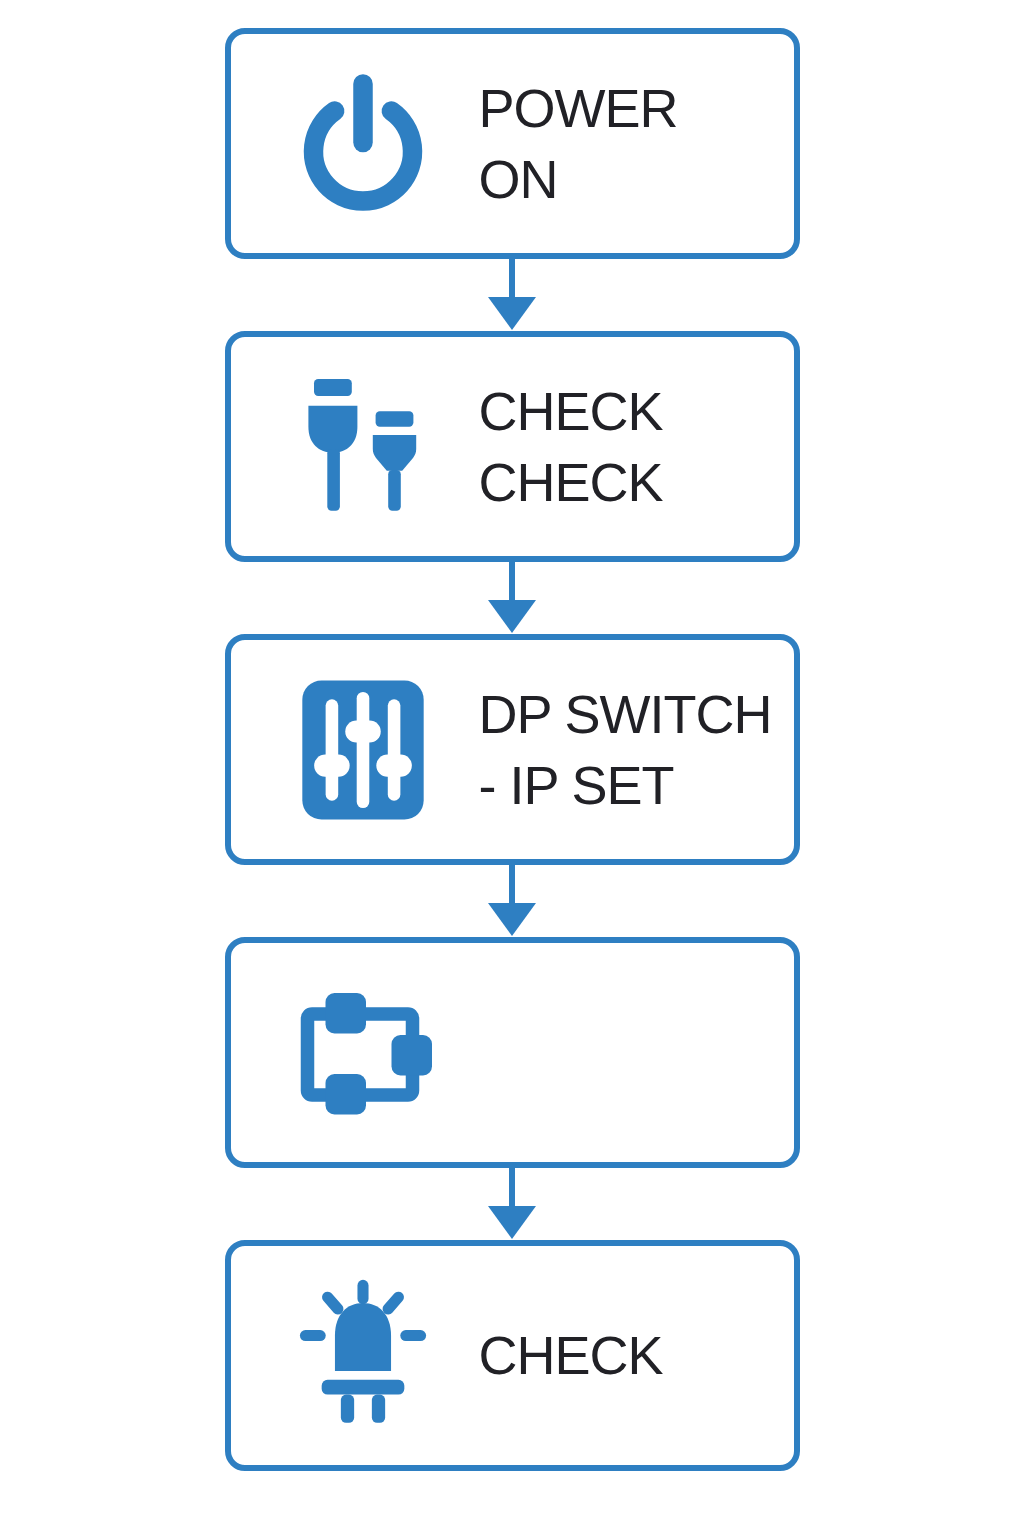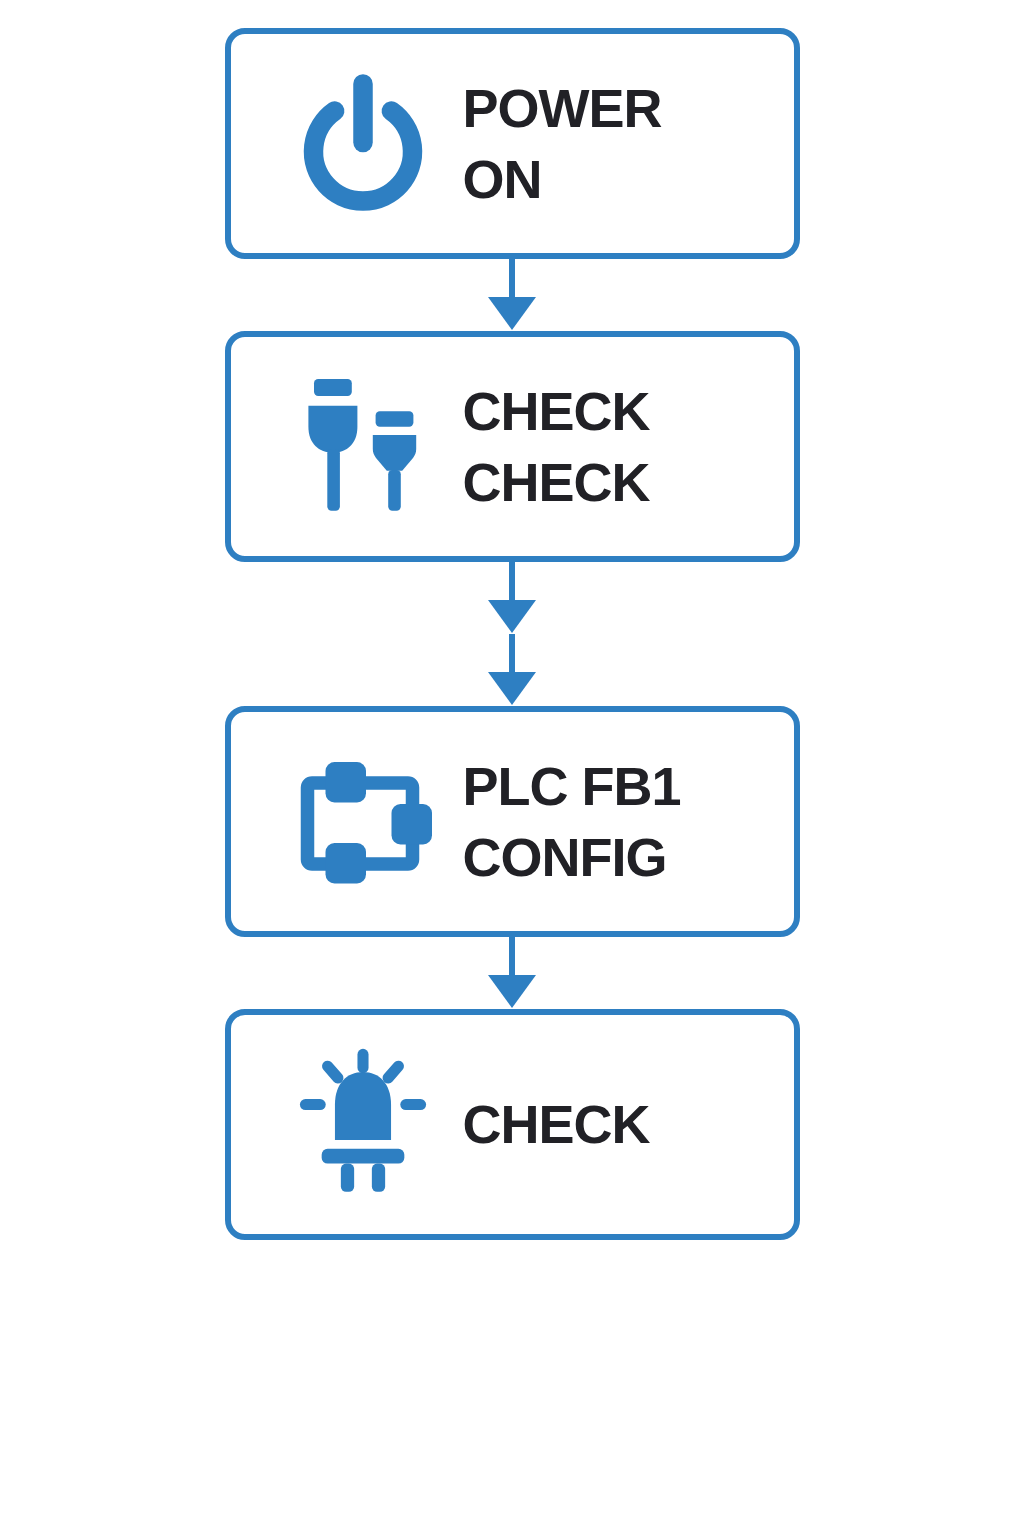--- a/index.html
+++ b/index.html
@@ -32,23 +32,23 @@
     flex:none;
   }
   .icon-wrap{
     width:152px;height:158px;
     flex:none;
     display:flex;
     align-items:center;
     justify-content:center;
   }
   .label{
-    margin-left:24px;
+    margin-left:40px;
     font-size:54px;
-    font-weight:700;
+    font-weight:400;
     color:var(--text);
     letter-spacing:-1px;
     line-height:1.3;
     white-space:nowrap;
   }
   .arrow{
     height:72px;
     flex:none;
     display:flex;
     justify-content:center;
@@ -98,43 +98,60 @@
     </div>
   </section>
 
   <div class="arrow">
     <svg width="56" height="72" viewBox="0 0 56 72">
       <rect x="25" y="0" width="6" height="40" fill="#2e7fc2"></rect>
       <polygon points="4,38 52,38 28,71" fill="#2e7fc2"></polygon>
     </svg>
   </div>
 
+  <section class="step">
+    <span class="icon-wrap">
+      <svg width="148" height="148" viewBox="0 0 100 100">
+        <rect x="9" y="3" width="82" height="94" rx="13" fill="#2e7fc2"></rect>
+        <g stroke="#ffffff" stroke-width="8.5" stroke-linecap="round">
+          <line x1="29" y1="20" x2="29" y2="80"></line>
+          <line x1="50" y1="15" x2="50" y2="85"></line>
+          <line x1="71" y1="20" x2="71" y2="80"></line>
+        </g>
+        <g fill="#ffffff">
+          <rect x="17" y="53" width="24" height="15" rx="7.5"></rect>
+          <rect x="38" y="30" width="24" height="15" rx="7.5"></rect>
+          <rect x="59" y="53" width="24" height="15" rx="7.5"></rect>
+        </g>
+      </svg>
+    </span>
+    <div class="label">
+      <div>DP SWITCH</div>
+      <div>- IP SET</div>
+    </div>
+  </section>
 
   <div class="arrow">
     <svg width="56" height="72" viewBox="0 0 56 72">
       <rect x="25" y="0" width="6" height="40" fill="#2e7fc2"></rect>
       <polygon points="4,38 52,38 28,71" fill="#2e7fc2"></polygon>
     </svg>
   </div>
 
   <section class="step">
     <span class="icon-wrap">
       <svg width="150" height="150" viewBox="0 0 100 100">
         <rect x="13" y="24" width="70" height="54" rx="3" fill="none" stroke="#2e7fc2" stroke-width="9"></rect>
         <g fill="#2e7fc2">
           <rect x="25" y="10" width="27" height="27" rx="6"></rect>
           <rect x="69" y="38" width="27" height="27" rx="6"></rect>
           <rect x="25" y="64" width="27" height="27" rx="6"></rect>
         </g>
       </svg>
     </span>
-    <div class="label">
-      <div>PLC FB1</div>
-      <div>CONFIG</div>
-    </div>
   </section>
 
   <div class="arrow">
     <svg width="56" height="72" viewBox="0 0 56 72">
       <rect x="25" y="0" width="6" height="40" fill="#2e7fc2"></rect>
       <polygon points="4,38 52,38 28,71" fill="#2e7fc2"></polygon>
     </svg>
   </div>
 
   <section class="step">

